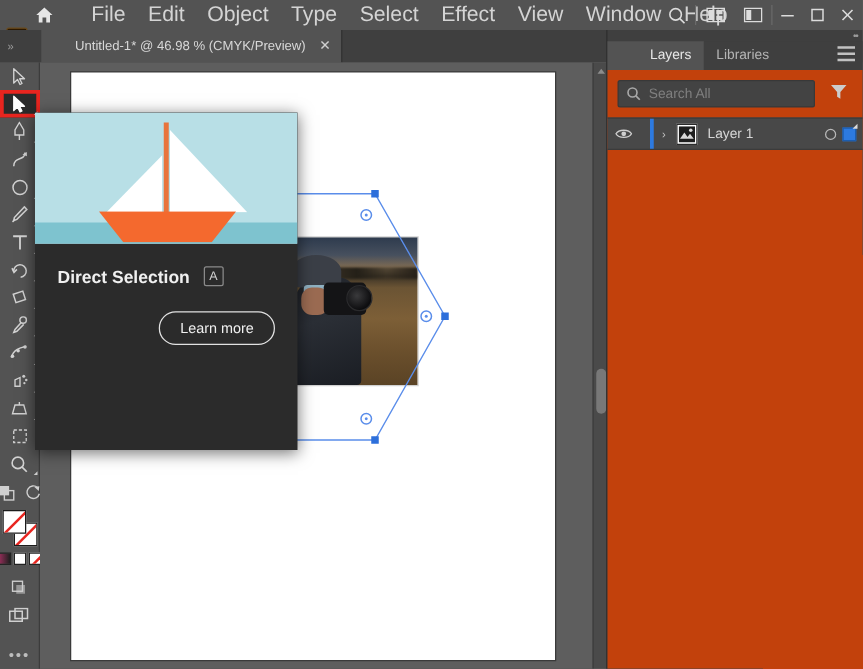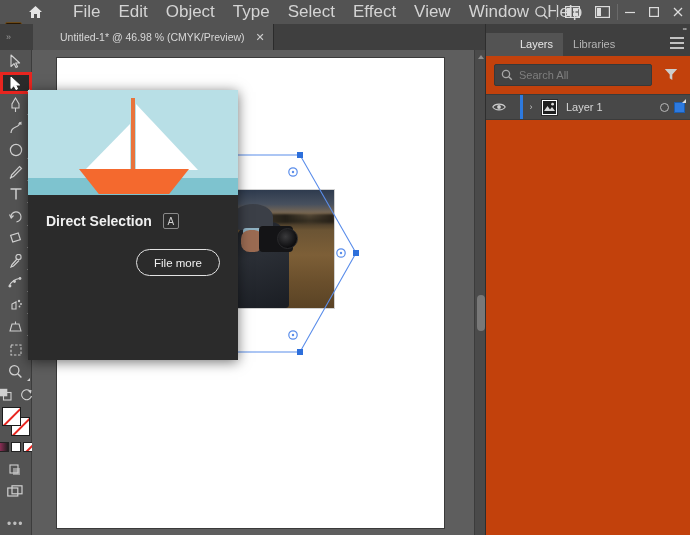--- a/index.html
+++ b/index.html
@@ -619,18 +619,18 @@
       <div class="tip-sail-r"></div>
       <div class="tip-mast"></div>
       <div class="tip-hull"></div>
     </div>
     <div class="tip-content">
       <div class="tip-title-row">
         <span class="tip-title">Direct Selection</span>
         <span class="tip-key">A</span>
       </div>
       <div class="tip-btn-wrap">
-        <button class="tip-btn">File more</button>
+        <button class="tip-btn">Learn more</button>
       </div>
     </div>
   </div>
 
 </div>
 
 </body></html>

